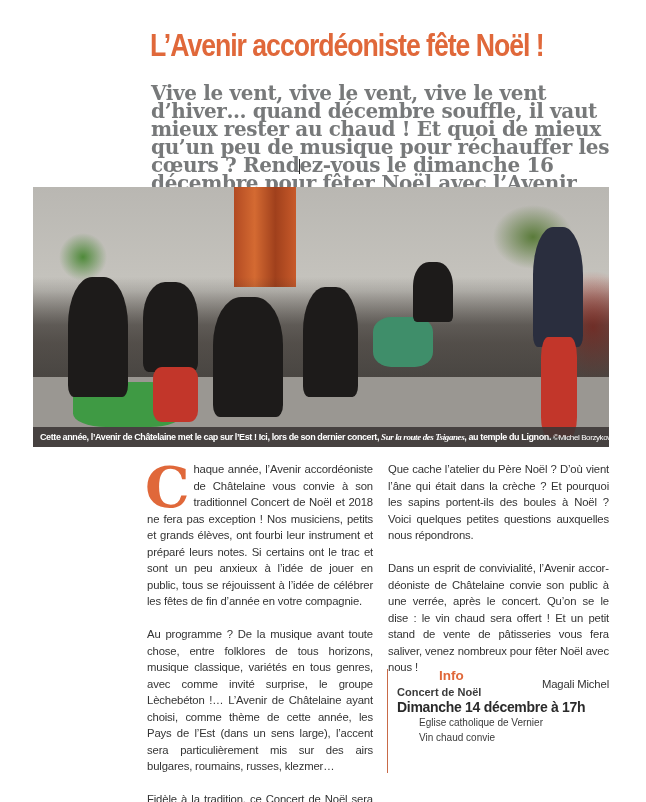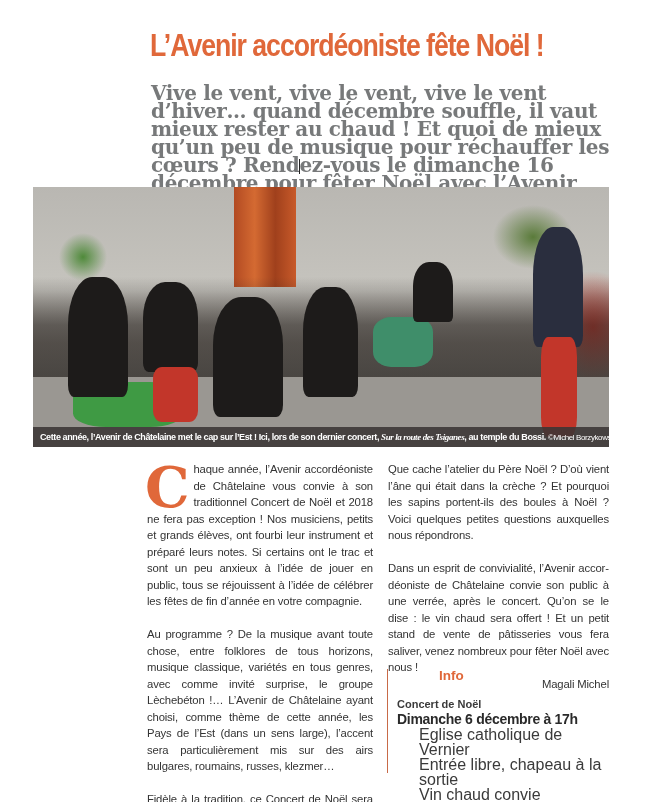--- a/index.html
+++ b/index.html
@@ -57,23 +57,23 @@
     float: left; font-family: "DejaVu Serif", serif; font-weight: bold;
     font-size: 56px; line-height: 46px; color: #e0683a; margin: 3px 4px 0 -2px;
   }
   .signature { text-align: right; margin-top: -16.5px; margin-bottom: 0; }
 
   .info {
     position: absolute; left: 387px; top: 669px; width: 225px; height: 104px;
     border-left: 1.5px solid #c86a48; padding-left: 9px;
   }
   .info .head { font-weight: bold; color: #e0683a; font-size: 13.5px; line-height: 14px; padding-left: 42px; }
-  .info .event { font-weight: bold; font-size: 11px; color: #3a3a3a; line-height: 14px; margin-top: 14px; }
+  .info .event { font-weight: bold; font-size: 11px; color: #3a3a3a; line-height: 14px; margin-top: 2px; }
   .info .date { font-weight: bold; font-size: 14px; color: #2a2a2a; line-height: 16px; letter-spacing: -0.3px; }
-  .info .line { font-size: 16px; color: #3a3a3a; line-height: 15px; padding-left: 22px; }
+  .info .line { font-size: 10px; color: #3a3a3a; line-height: 15px; padding-left: 22px; }
 </style>
 </head>
 <body>
 
 <h1 class="title">L’Avenir accordéoniste fête Noël !</h1>
 
 <div class="lead"><span>Vive le vent, vive le vent, vive le vent d’hiver… quand décembre souffle, il vaut mieux rester au chaud ! Et quoi de mieux qu’un peu de musique pour réchauffer les cœurs ? Rend</span><span class="cursor"></span><span>ez-vous le dimanche 16 décembre pour fêter Noël avec l’Avenir accordéo­niste de Châtelaine !</span></div>
 
 <div class="photo">
   <div class="curtain"></div>
@@ -82,35 +82,34 @@
   <div class="green" style="left:40px;top:195px;width:110px;height:45px;"></div>
   <div class="person" style="left:35px;top:90px;width:60px;height:120px;"></div>
   <div class="person" style="left:110px;top:95px;width:55px;height:90px;"></div>
   <div class="red" style="left:120px;top:180px;width:45px;height:55px;"></div>
   <div class="person" style="left:180px;top:110px;width:70px;height:120px;"></div>
   <div class="person" style="left:270px;top:100px;width:55px;height:110px;"></div>
   <div class="green" style="left:340px;top:130px;width:60px;height:50px;background:#3f8e6a;"></div>
   <div class="person" style="left:380px;top:75px;width:40px;height:60px;"></div>
   <div class="person" style="left:500px;top:40px;width:50px;height:120px;background:#2a2e3e;"></div>
   <div class="red" style="left:508px;top:150px;width:36px;height:100px;"></div>
-  <div class="caption"><span>Cette année, l’Avenir de Châtelaine met le cap sur l’Est ! Ici, lors de son dernier concert, </span><i>Sur la route des Tsiganes</i><span>, au temple du Bossi. </span><span class="credit">©Michel Borzykowski</span></div>
+  <div class="caption"><span>Cette année, l’Avenir de Châtelaine met le cap sur l’Est ! Ici, lors de son dernier concert, </span><i>Sur la route des Tsiganes</i><span>, au temple du Lignon. </span><span class="credit">©Michel Borzykowski</span></div>
 </div>
 
 <div class="col col-left">
   <p><span class="dropcap">C</span><span>haque année, l’Avenir accordéoniste de Châtelaine vous convie à son tradi­tionnel Concert de Noël et 2018 ne fera pas exception ! Nos musiciens, petits et grands élèves, ont fourbi leur instrument et préparé leurs notes. Si certains ont le trac et sont un peu anxieux à l’idée de jouer en public, tous se réjouissent à l’idée de célébrer les fêtes de fin d’année en votre compagnie.</span></p>
   <p>Au programme ? De la musique avant toute chose, entre folklores de tous horizons, musique classique, variétés en tous genres, avec comme invité surprise, le groupe Lèchebéton !… L’Ave­nir de Châtelaine ayant choisi, comme thème de cette année, les Pays de l’Est (dans un sens large), l’accent sera particulièrement mis sur des airs bulgares, roumains, russes, klezmer…</p>
   <p>Fidèle à la tradition, ce Concert de Noël sera émaillé de contes et légendes de circonstance.</p>
 </div>
 
 <div class="col col-right">
   <p>Que cache l’atelier du Père Noël ? D’où vient l’âne qui était dans la crèche ? Et pourquoi les sapins portent-ils des boules à Noël ? Voici quelques petites questions auxquelles nous ré­pondrons.</p>
   <p>Dans un esprit de convivialité, l’Avenir accor­déoniste de Châtelaine convie son public à une verrée, après le concert. Qu’on se le dise : le vin chaud sera offert ! Et un petit stand de vente de pâtisseries vous fera saliver, venez nombreux pour fêter Noël avec nous !</p>
   <p class="signature">Magali Michel</p>
 </div>
 
 <div class="info">
   <div class="head">Info</div>
   <div class="event">Concert de Noël</div>
-  <div class="date">Dimanche 6 décembre à 17h</div>
+  <div class="date">Dimanche 14 décembre à 17h</div>
   <div class="line">Eglise catholique de Vernier</div>
-  <div class="line">Entrée libre, chapeau à la sortie</div>
   <div class="line">Vin chaud convie</div>
 </div>
 
 </body></html>

